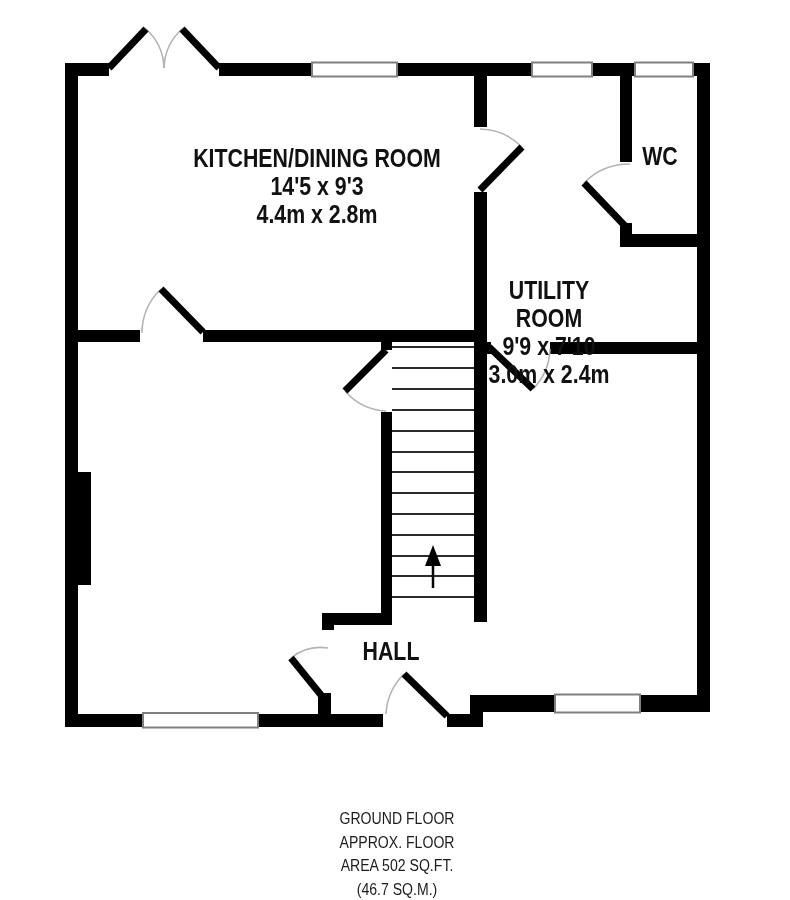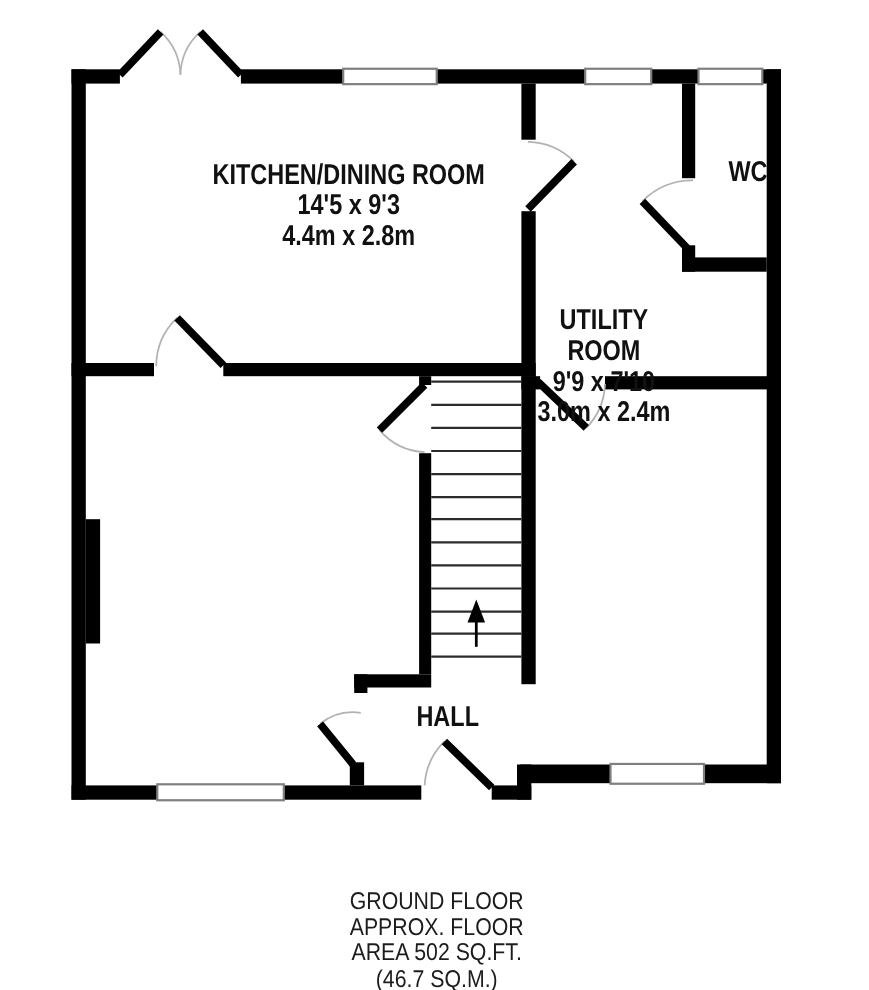--- a/index.html
+++ b/index.html
@@ -2,21 +2,21 @@
 <html><head>
 <meta charset="utf-8">
 <style>
   html,body{margin:0;padding:0;background:#ffffff;}
   body{width:790px;height:900px;position:relative;font-family:"Liberation Sans",sans-serif;overflow:hidden;}
   .plan{position:absolute;left:0;top:0;width:790px;height:900px;}
   svg{position:absolute;left:0;top:0;}
   .label{position:absolute;transform:translateX(-50%);text-align:center;color:#111;}
   .room-label{font-weight:bold;font-size:26px;line-height:28px;white-space:nowrap;}
   .room-label .ln{display:block;transform:scaleX(0.82);transform-origin:50% 50%;}
-  .footer-label{font-weight:normal;font-size:22px;line-height:23.5px;white-space:nowrap;color:#1c1c1c;}
+  .footer-label{font-weight:normal;font-size:16px;line-height:23.5px;white-space:nowrap;color:#1c1c1c;}
   .footer-label .ln{display:block;transform:scaleX(0.88);transform-origin:50% 50%;}
 </style>
 </head>
 <body>
 
 <div class="plan">
 
   <svg width="790" height="900" viewBox="0 0 790 900">
 
     <g fill="#000000">
@@ -106,27 +106,27 @@
     <span class="ln">4.4m x 2.8m</span>
   </div>
 
   <div class="label room-label" style="left:549px;top:228px;margin-top:48px;">
     <span class="ln">UTILITY</span>
     <span class="ln">ROOM</span>
     <span class="ln">9'9 x 7'10</span>
     <span class="ln">3.0m x 2.4m</span>
   </div>
 
-  <div class="label room-label" style="left:680px;top:142px;">
+  <div class="label room-label" style="left:660px;top:142px;">
     <span class="ln">WC</span>
   </div>
 
 
 
-  <div class="label room-label" style="left:407px;top:637px;">
+  <div class="label room-label" style="left:391px;top:637px;">
     <span class="ln">HALL</span>
   </div>
 
   <div class="label footer-label" style="left:397px;top:807px;">
     <span class="ln">GROUND FLOOR</span>
     <span class="ln">APPROX. FLOOR</span>
     <span class="ln">AREA 502 SQ.FT.</span>
     <span class="ln">(46.7 SQ.M.)</span>
   </div>
 

